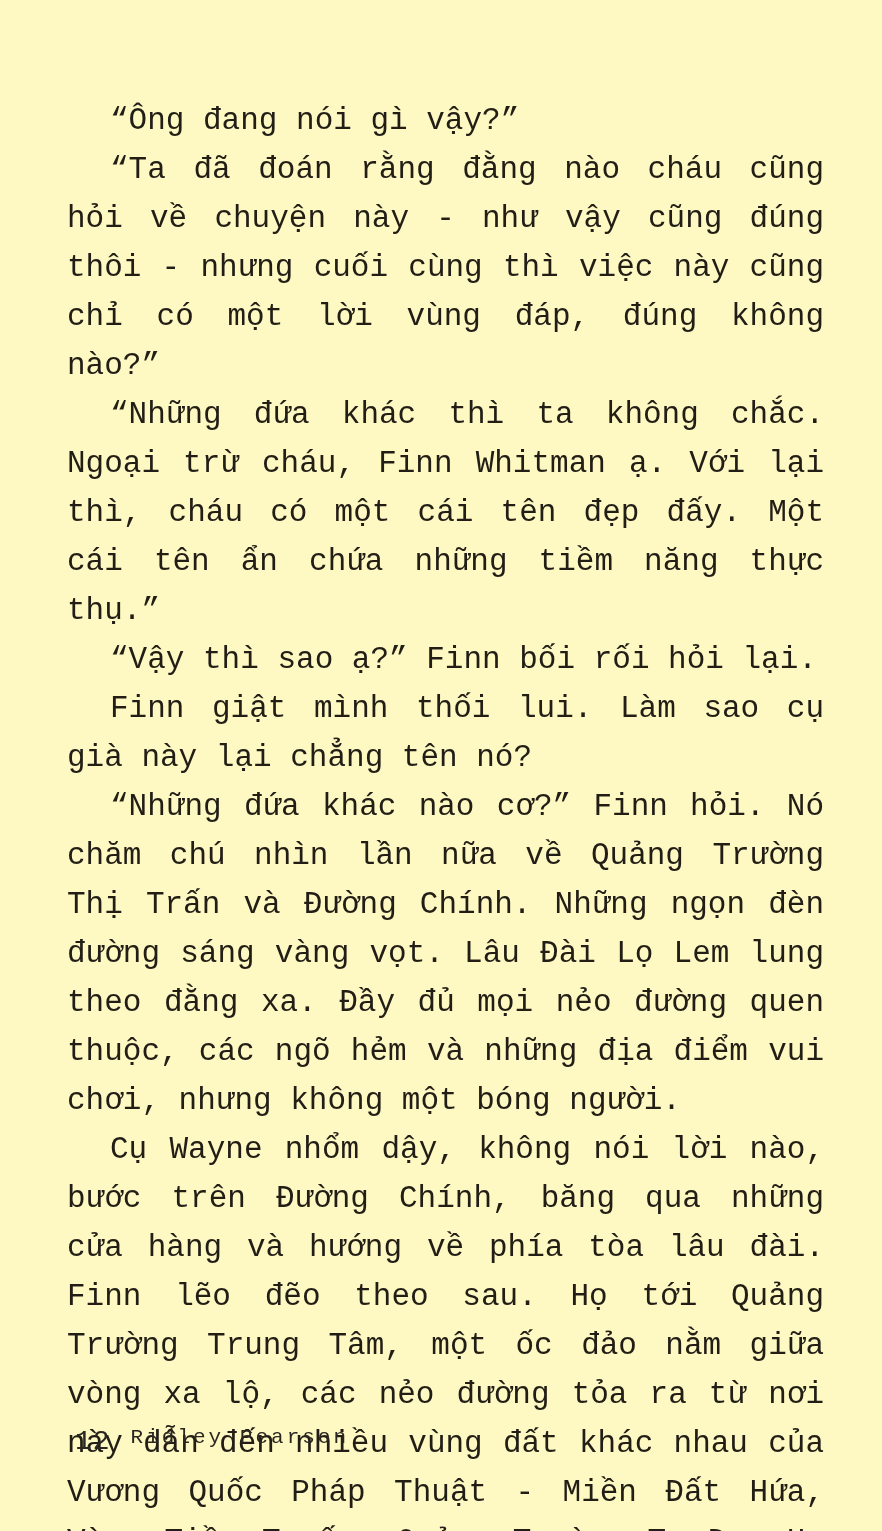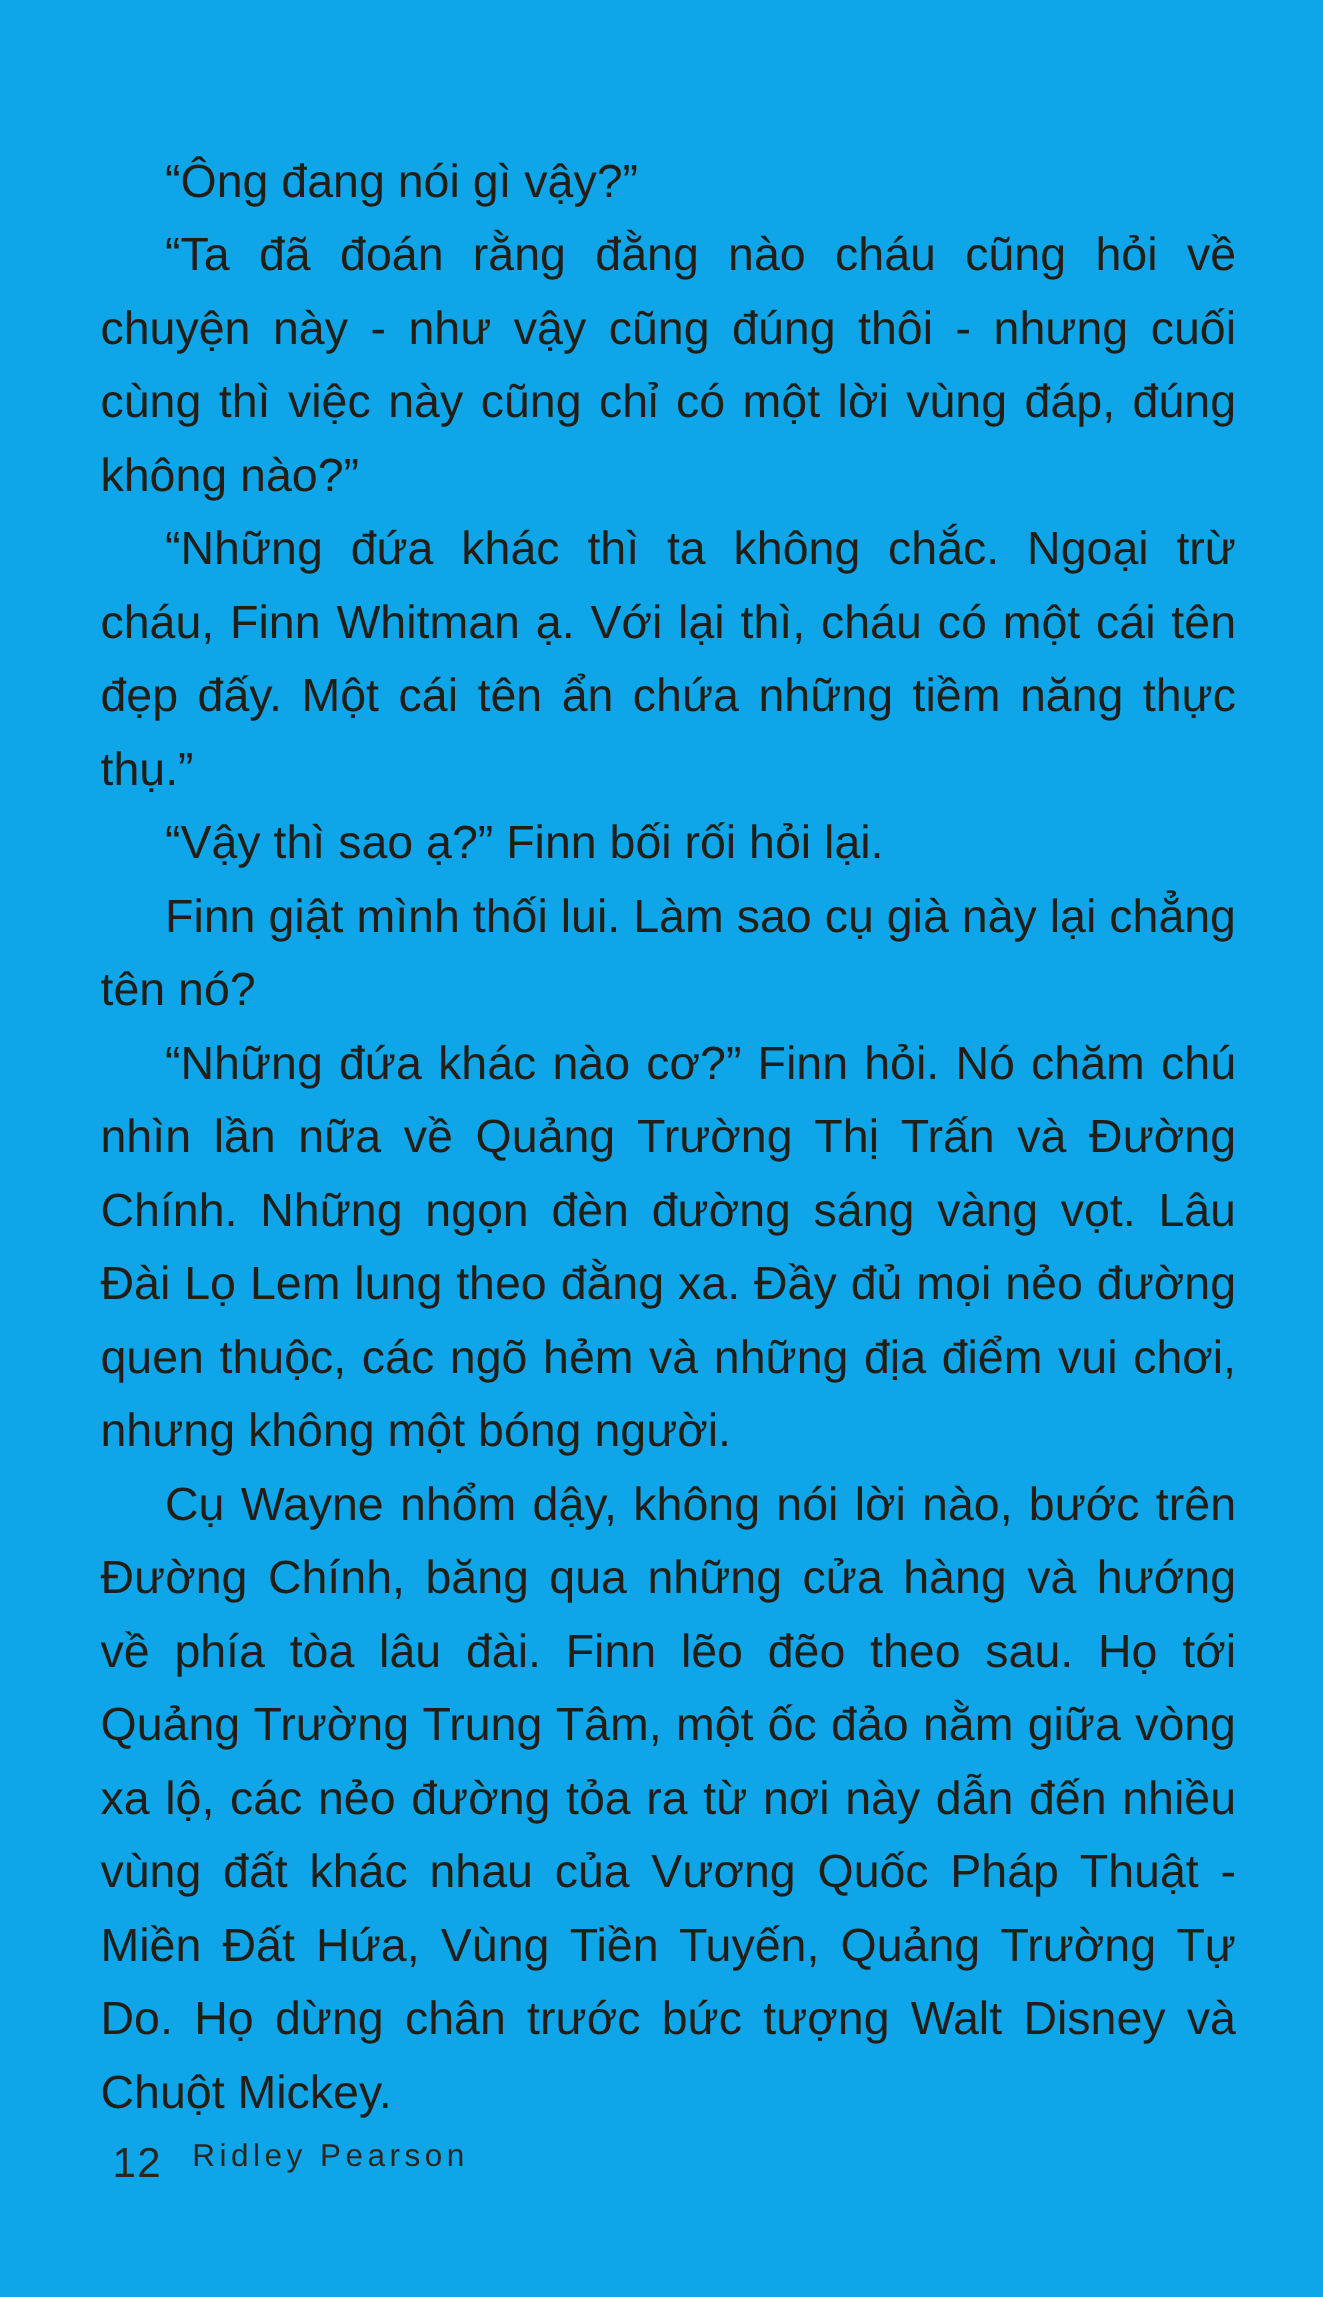--- a/index.html
+++ b/index.html
@@ -5,23 +5,23 @@
   html, body {
     margin: 0;
     padding: 0;
     background: #e9e7e0;
   }
   .page {
     position: relative;
     width: 882px;
     height: 1531px;
     margin: 0 auto;
-    background: #0ea5e9;
+    background: #fef9c3;
     color: #221e16;
-    font-family: Liberation Sans, sans-serif;
+    font-family: Liberation Mono, monospace;
     overflow: hidden;
   }
   .body-text {
     position: absolute;
     left: 67px;
     top: 96px;
     width: 757px;
     font-size: 31px;
     line-height: 49px;
     text-align: justify;

